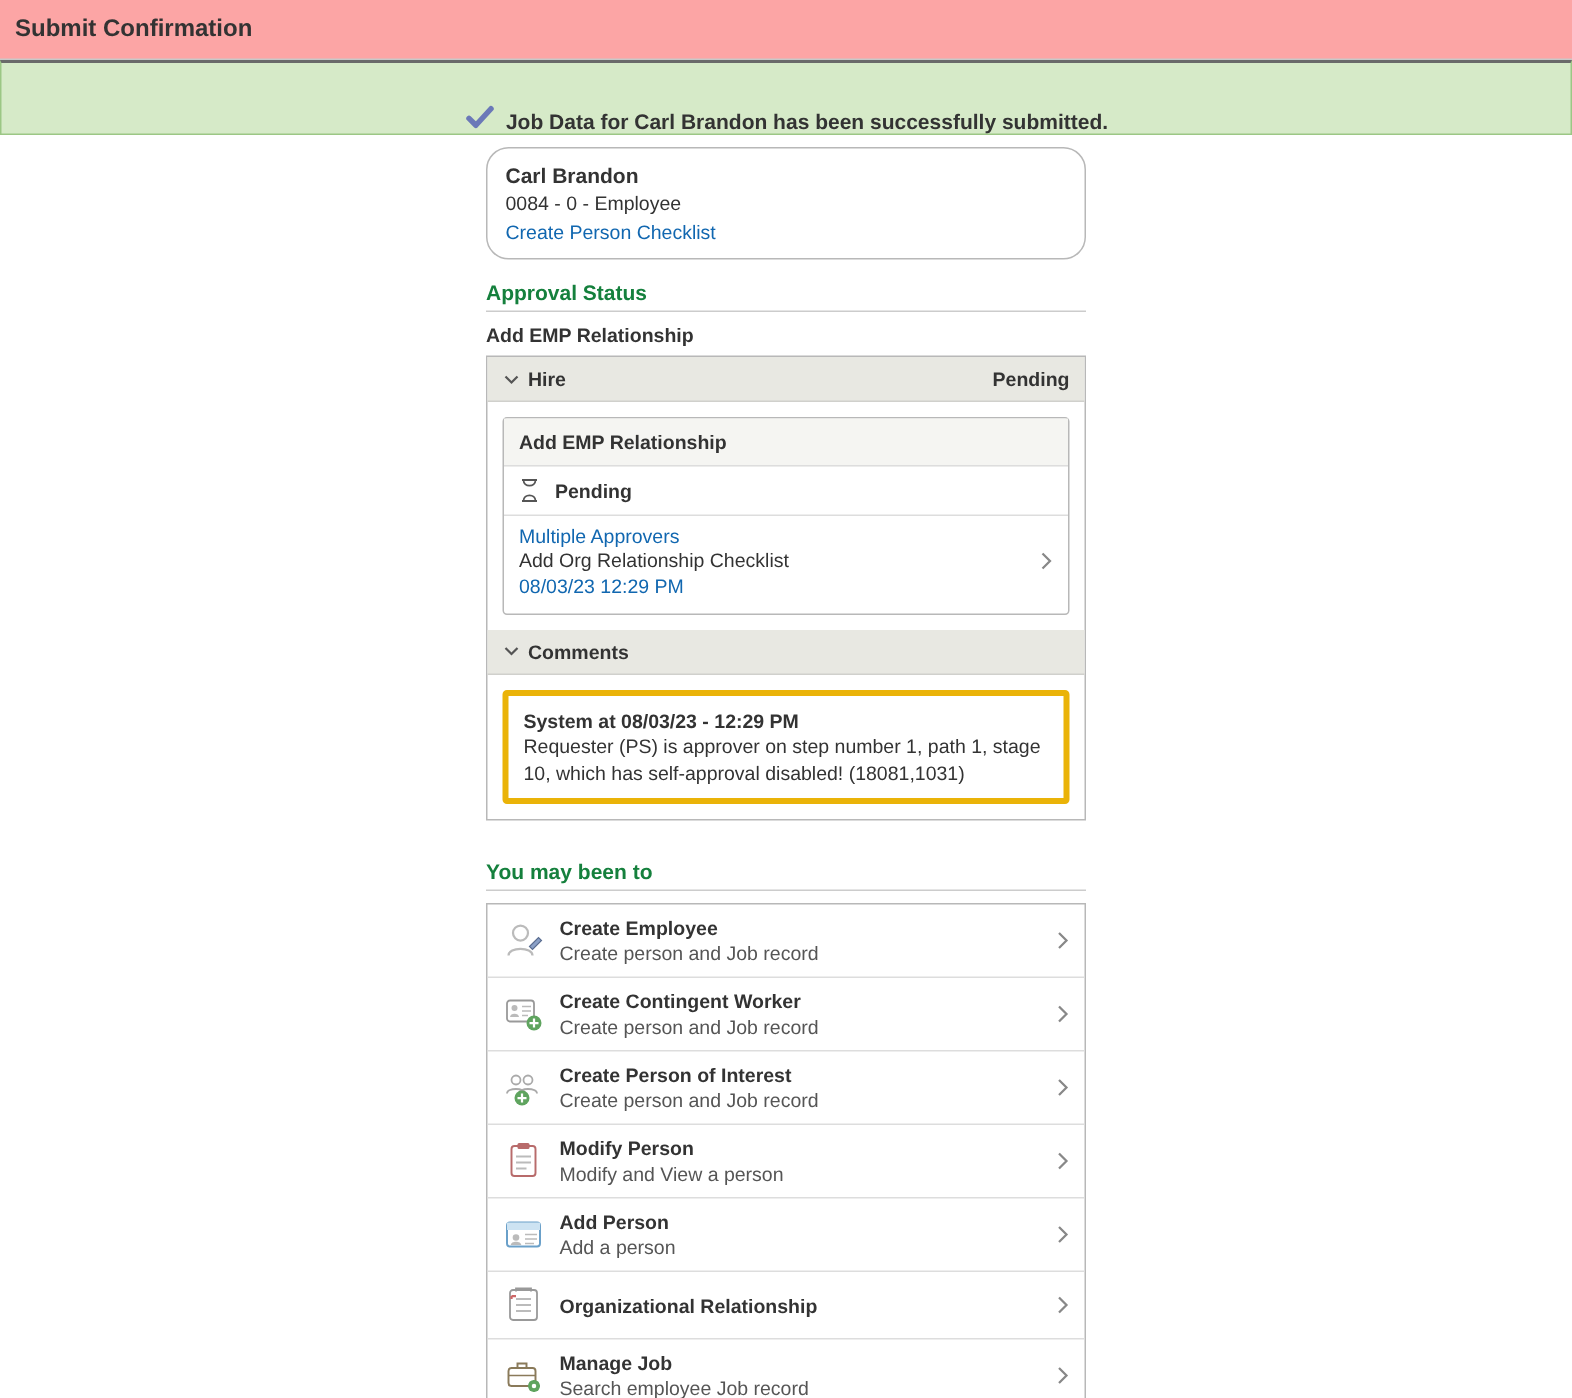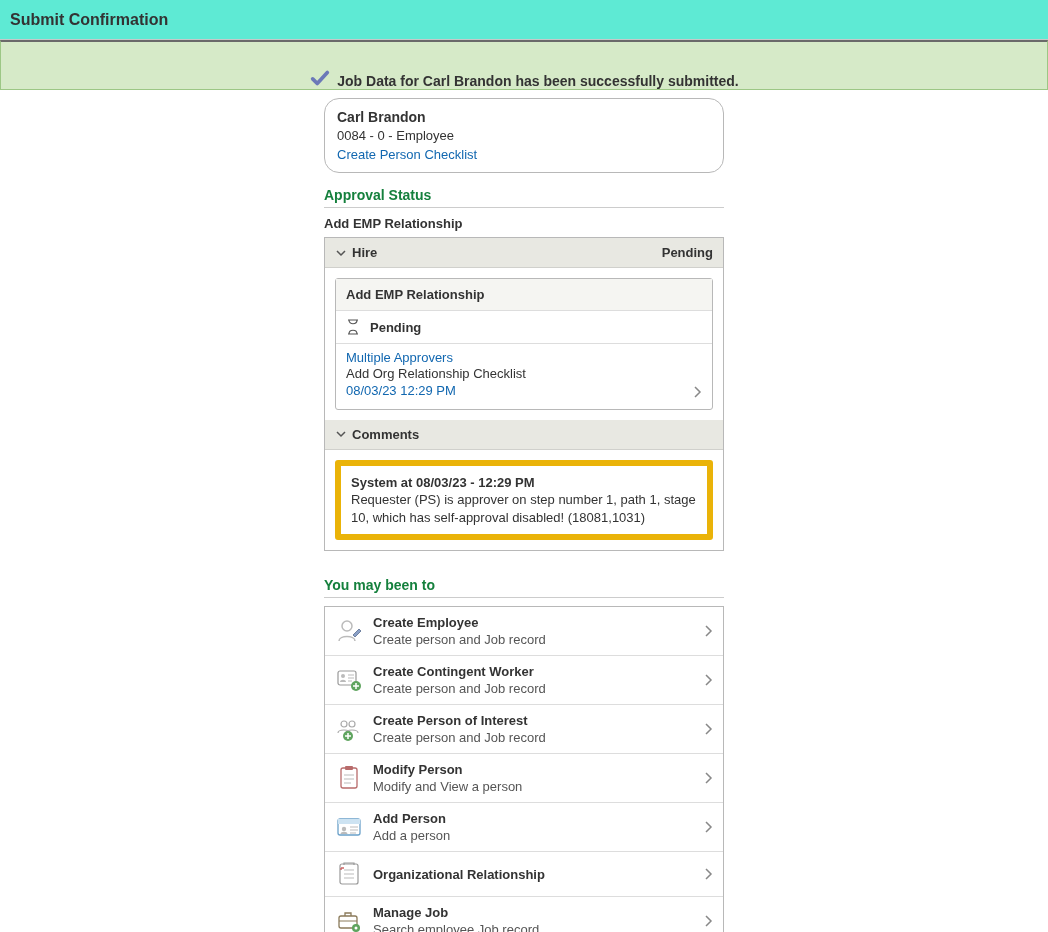--- a/index.html
+++ b/index.html
@@ -1,18 +1,18 @@
 <!DOCTYPE html>
 <html><head>
 <meta charset="utf-8">
 <style>
   * { box-sizing: border-box; margin: 0; padding: 0; }
   body { font-family: Arial, Helvetica, sans-serif; font-size: 13px; color: #333; background: #fff; }
   .page { width: 1048px; background: #fff; }
-  .header-bar { background: #5eead4; height: 40px; display: flex; align-items: center; padding: 0 10px; border-bottom: 1px solid #c8c8c8; }
+  .header-bar { background: #fca5a5; height: 40px; display: flex; align-items: center; padding: 0 10px; border-bottom: 1px solid #c8c8c8; }
   .header-title { font-weight: bold; font-size: 16px; color: #333; }
   .banner { background: #d6eac8; border: 1px solid #9cc785; border-top: 2px solid #6a6a6a; display: flex; align-items: flex-end; justify-content: center; height: 50px; }
   .banner-check { width: 22px; height: 22px; margin-right: 6px; flex-shrink: 0; }
   .banner-text { font-weight: bold; font-size: 14px; color: #333; }
   .content { display: flex; flex-direction: column; align-items: center; padding-top: 8px; }
   .col { width: 400px; }
   .person-card { border: 1px solid #b8b8b8; border-radius: 15px; padding: 10px 12px; margin-bottom: 14px; }
   .person-name { font-weight: bold; font-size: 14px; color: #333; }
   .person-sub { color: #333; margin-top: 3px; }
   .link { color: #1167b0; cursor: pointer; }
@@ -22,27 +22,27 @@
   .exp-header { background: #e8e8e2; padding: 7px 10px; display: flex; align-items: center; border-bottom: 1px solid #d0d0cc; }
   .exp-header .chev { width: 12px; height: 12px; margin-right: 5px; flex-shrink: 0; }
   .exp-title { font-weight: bold; flex: 1; }
   .exp-status { font-weight: bold; }
   .exp-body { padding: 10px; }
   .inner-card { border: 1px solid #b8b8b8; border-radius: 3px; }
   .inner-head { background: #f5f5f2; padding: 8px 10px; font-weight: bold; border-bottom: 1px solid #ddd; }
   .inner-status { display: flex; align-items: center; padding: 8px 10px; border-bottom: 1px solid #ddd; }
   .hourglass { width: 14px; height: 16px; margin-right: 10px; flex-shrink: 0; }
   .inner-status-text { font-weight: bold; }
-  .inner-row { display: flex; align-items: flex-end; padding: 6px 10px 10px 10px; }
+  .inner-row { display: flex; align-items: center; padding: 6px 10px 10px 10px; }
   .inner-row-text { flex: 1; line-height: 1.25; }
   .inner-row-text .link { display: block; }
   .inner-row-text .plain { display: block; color: #333; }
   .row-chev { width: 10px; height: 14px; flex-shrink: 0; color: #888; }
   .comment-body { padding: 10px; }
-  .comment-card { border: 6px solid #eab308; border-radius: 3px; padding: 8px 10px; line-height: 1.35; }
+  .comment-card { border: 4px solid #eab308; border-radius: 3px; padding: 8px 10px; line-height: 1.35; }
   .comment-head { font-weight: bold; }
   .want-list { border: 1px solid #b8b8b8; margin-top: 8px; }
   .want-item { display: flex; align-items: center; padding: 8px 10px; border-bottom: 1px solid #ddd; cursor: pointer; }
   .want-item:last-child { border-bottom: none; }
   .want-icon { width: 28px; height: 28px; margin-right: 10px; flex-shrink: 0; display: flex; align-items: center; justify-content: center; }
   .want-text { flex: 1; }
   .want-title { font-weight: bold; }
   .want-sub { color: #555; margin-top: 2px; }
 </style>
 </head>

